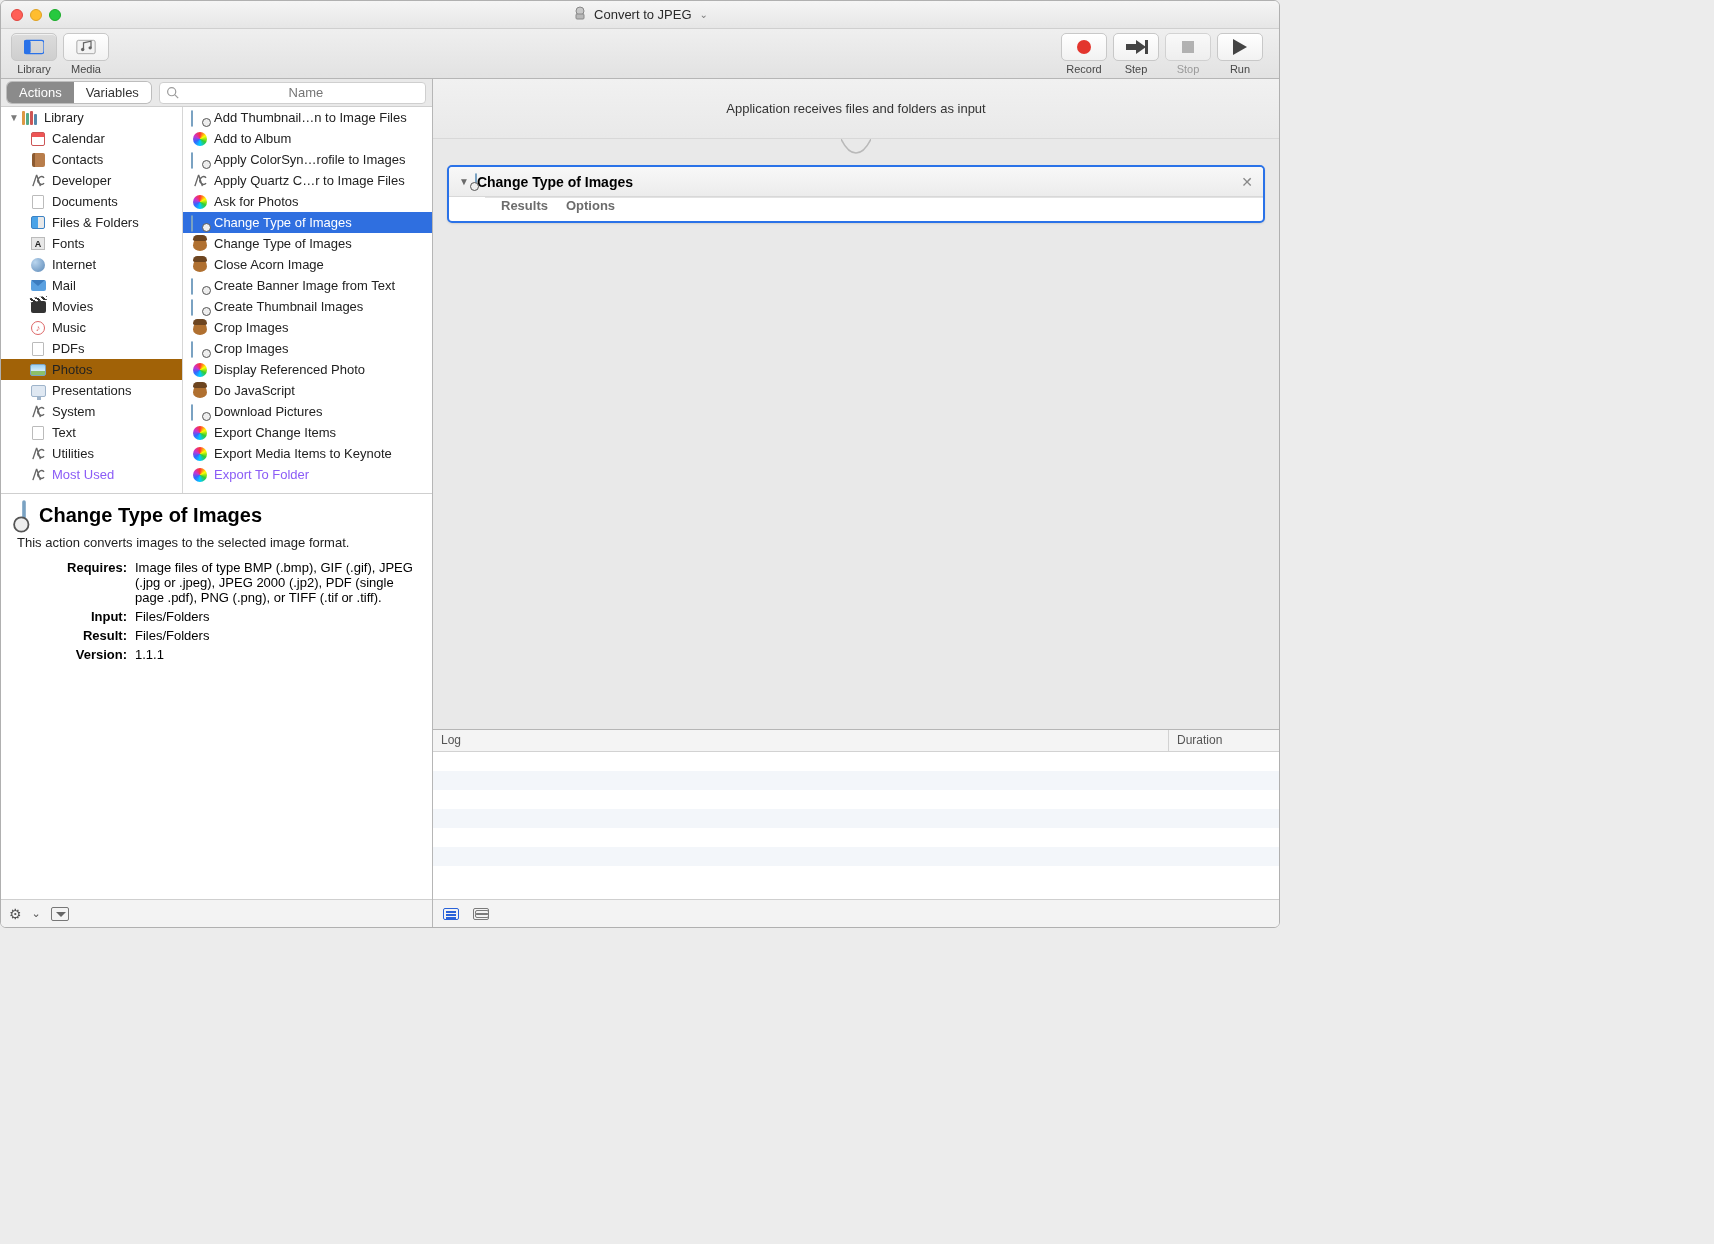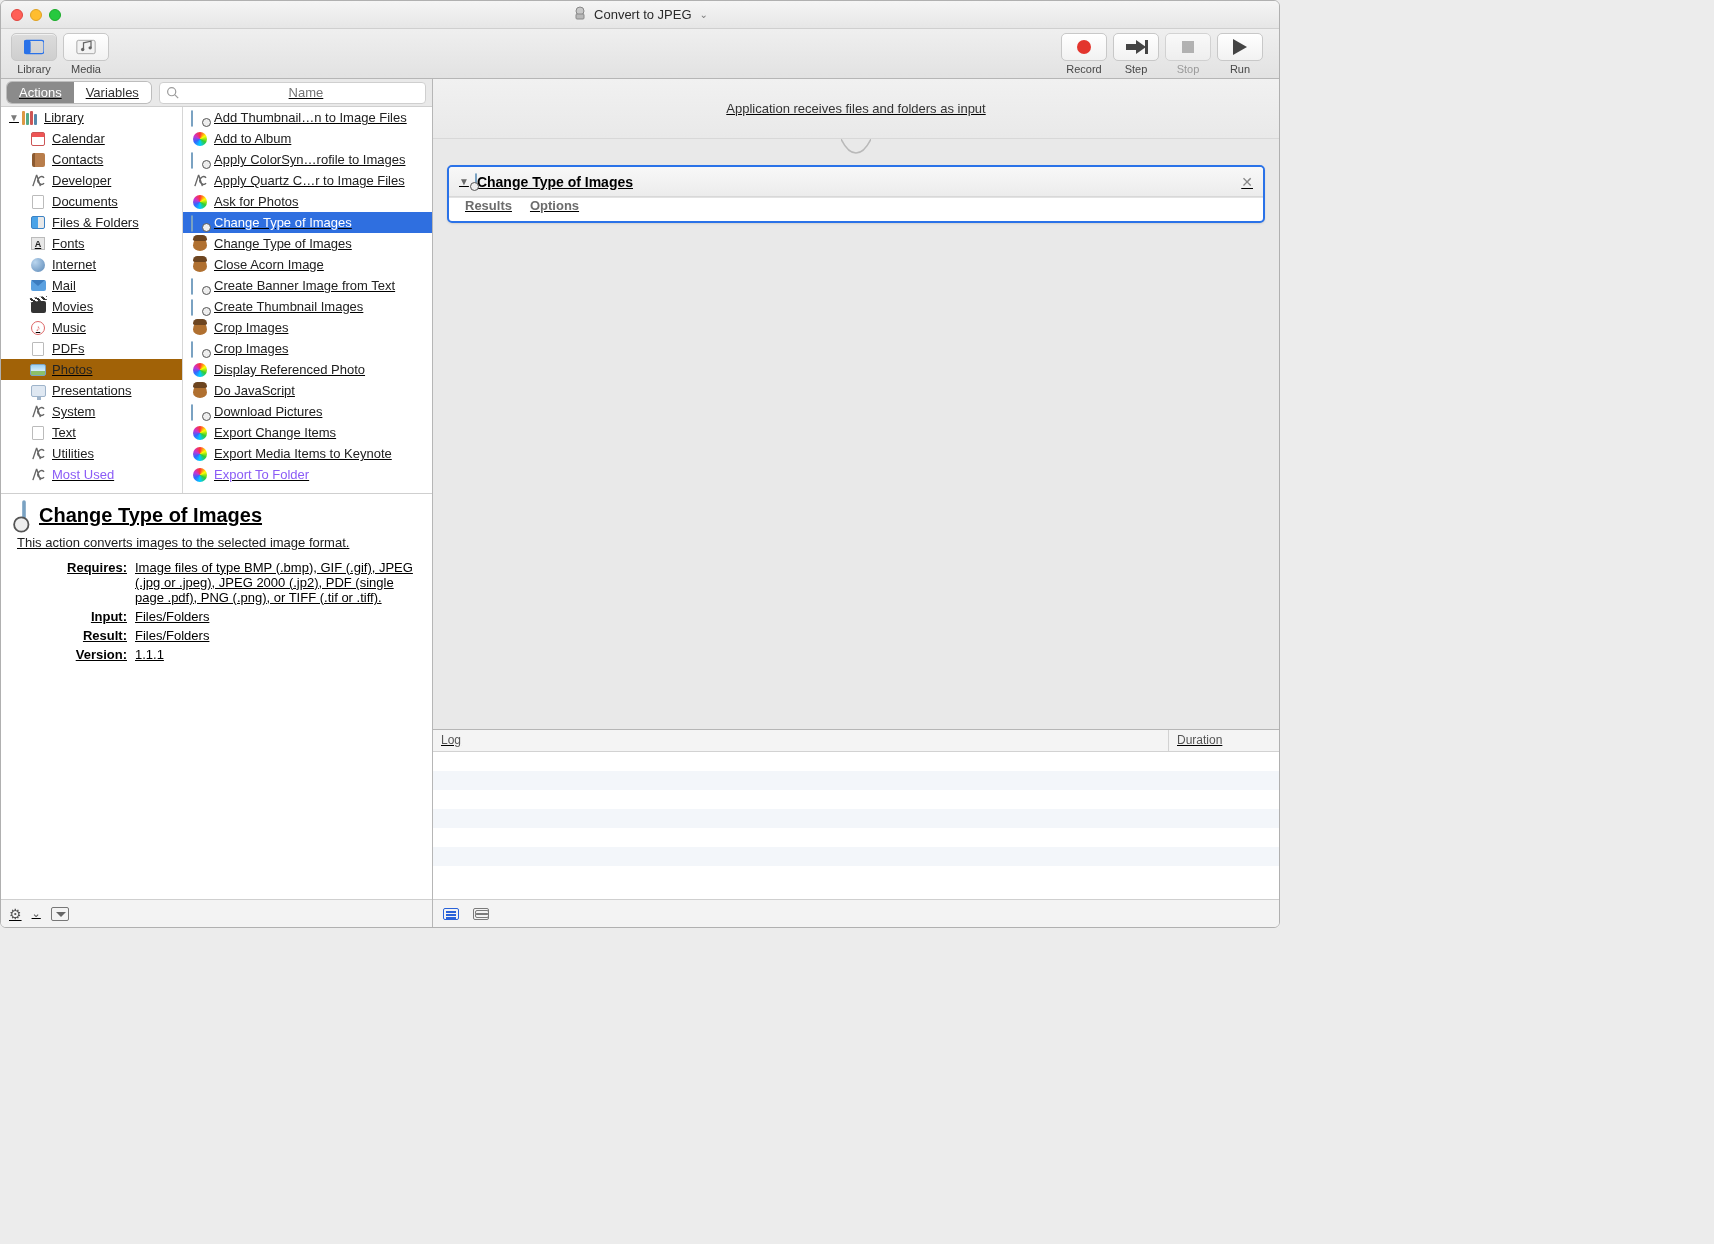--- a/index.html
+++ b/index.html
@@ -74,21 +74,21 @@
   .seg button.active { background:#8b8b8b; color:#fff;}
   .search {
     flex:1; height:22px; border:1px solid #cfcfcf; border-radius:4px; background:#fff;
     display:flex; align-items:center; padding:0 6px; color:#9c9c9c;gap:14px;
   }
   .search input {
     border:none; outline:none; flex:1; font-size:13px; background:transparent; text-align:center;
   }
   .search svg{width:13px;height:13px;margin-right:0;}
   
-  .content { display:flex; height: calc(100% - 28px - 50px); text-decoration: underline; }
+  .content { display:flex; height: calc(100% - 28px - 50px); }
   .leftcol { width:432px; display:flex; flex-direction:column; border-right:1px solid #b6b6b6; background:#f9f9f9;}
   .rightcol { flex:1; display:flex; flex-direction:column; background:#e9e9e9;}
   
   .twopane { display:flex; flex:1; overflow:hidden; border-bottom:1px solid #cfcfcf; height:373px; min-height:373px;}
   .pane { overflow-y:auto; background:#fff; position:relative;}
   .pane.categories { width:182px; border-right:1px solid #d6d6d6;}
   .pane.actions { flex:1;}
   .row { display:flex; align-items:center; height:21px; padding:0 4px 0 8px; font-size:13px; color:#222; white-space:nowrap; overflow:hidden; text-overflow:ellipsis; cursor:default;}
   .row .ric { width:18px; height:16px; margin-right:5px; display:flex; align-items:center; justify-content:center;}
   .row.selected { background:#2f6fe0; color:#fff;}
@@ -148,20 +148,21 @@
   }
   .select span { padding:0 8px; }
   .select .arrows{
     width:18px;height:100%;background:#2f74ea;display:flex;flex-direction:column;align-items:center;justify-content:center;
   }
   .select .arrows::before{content:"";width:0;height:0;border-left:4px solid transparent;border-right:4px solid transparent;border-bottom:4px solid #fff;margin-bottom:1px;}
   .select .arrows::after{content:"";width:0;height:0;border-left:4px solid transparent;border-right:4px solid transparent;border-top:4px solid #fff;}
   .wi-foot {
     display:flex; gap:18px; padding:0 16px 8px 16px; font-size:13px; font-weight:600; color:#6c6c6c;
     border-top:1px solid #e2e2e2;
+    margin-left:36px;
   }
   
   .logarea { height:170px; border-top:1px solid #b6b6b6; background:#fff; display:flex; flex-direction:column;}
   .loghead { display:flex; height:22px; border-bottom:1px solid #d2d2d2; font-size:12px; color:#555; background:#f4f4f4;}
   .loghead div { padding:3px 8px; border-right:1px solid #d2d2d2;}
   .loghead .lh-log{flex:1;}
   .loghead .lh-dur{width:110px;border-right:none;}
   .logbody { flex:1; overflow:auto;}
   .logrow { height:19px;}
   .logrow:nth-child(even){background:#f3f6fa;}

